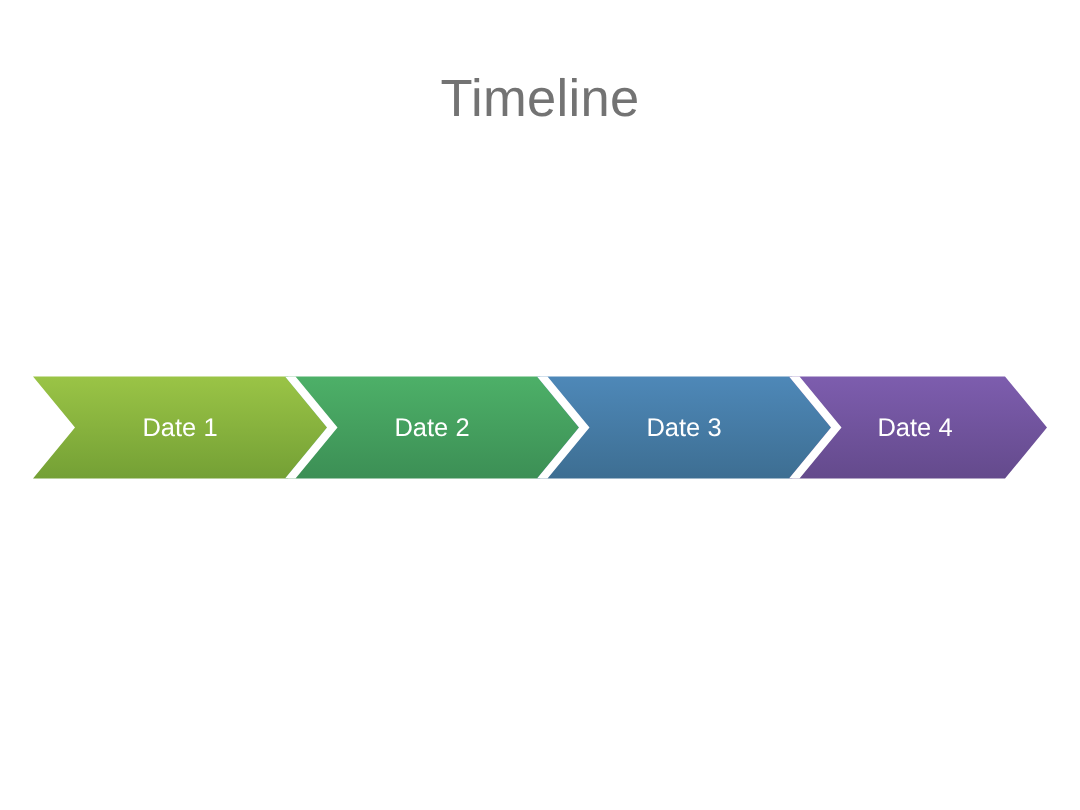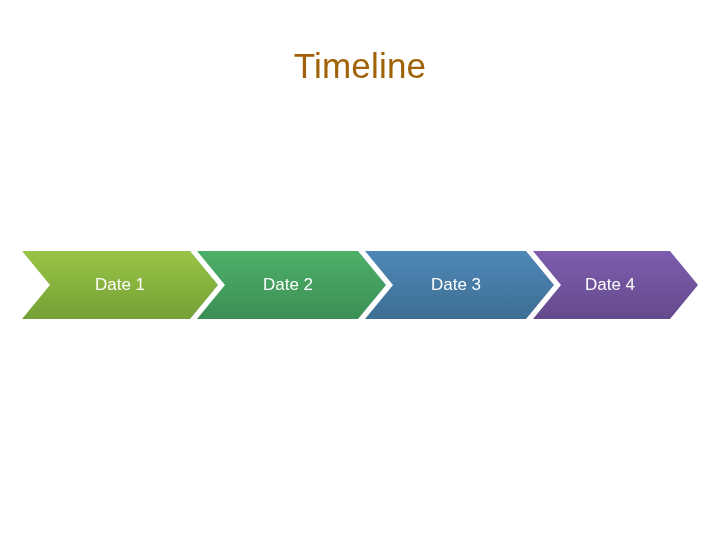--- a/index.html
+++ b/index.html
@@ -60,21 +60,21 @@
     font-weight: 400;
     text-anchor: middle;
     dominant-baseline: middle;
   }
 </style>
 </head>
 <body>
 
 <div class="slide" style="background: rgb(255, 255, 255);">
 
-  <div class="slide-title" style="color: #a16207;">Timeline</div>
+  <div class="slide-title" style="color: #737373;">Timeline</div>
 
   <div class="timeline">
     <svg class="timeline-svg" viewBox="0 0 720 76" xmlns="http://www.w3.org/2000/svg">
       <defs>
         <linearGradient id="grad0" x1="0" y1="0" x2="0" y2="1">
           <stop offset="0%" stop-color="#9ac446"></stop>
           <stop offset="100%" stop-color="#74a035"></stop>
         </linearGradient>
         <linearGradient id="grad1" x1="0" y1="0" x2="0" y2="1">
           <stop offset="0%" stop-color="#4db068"></stop>

